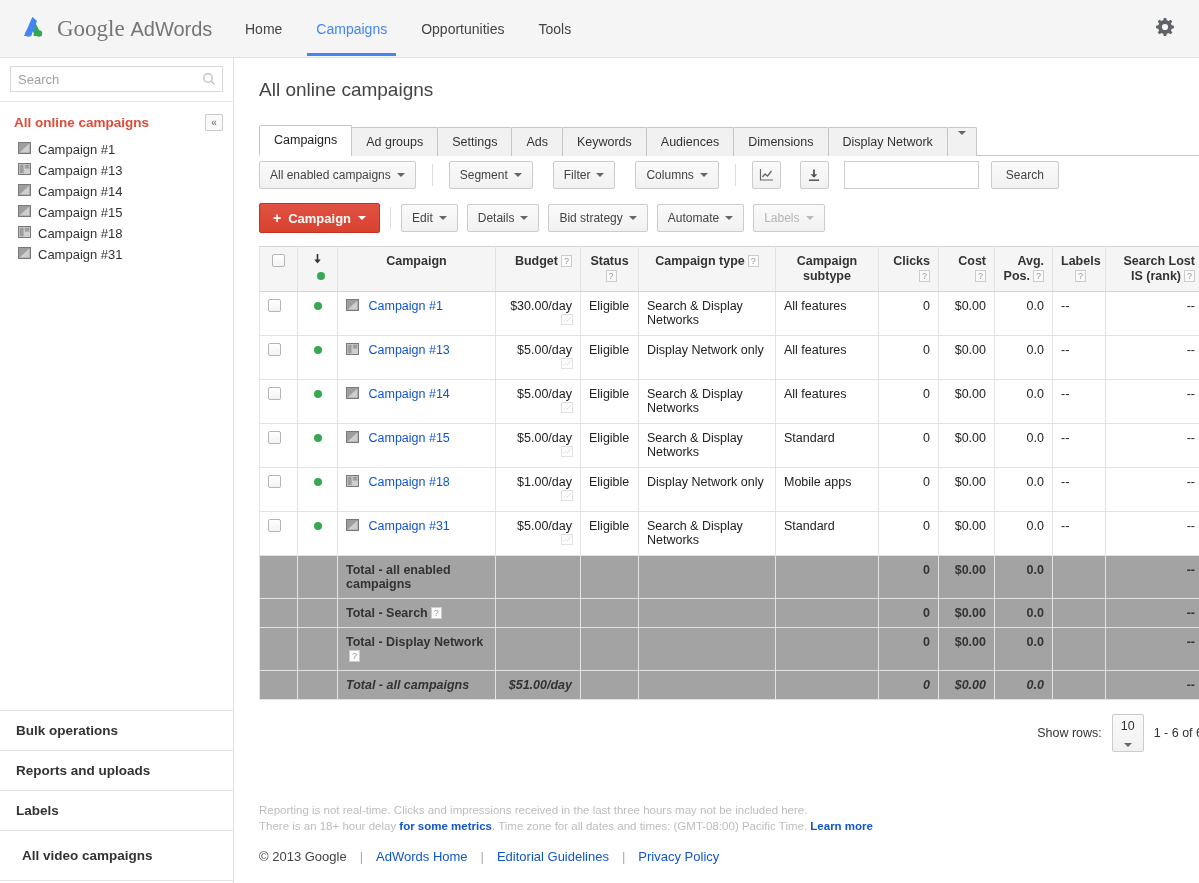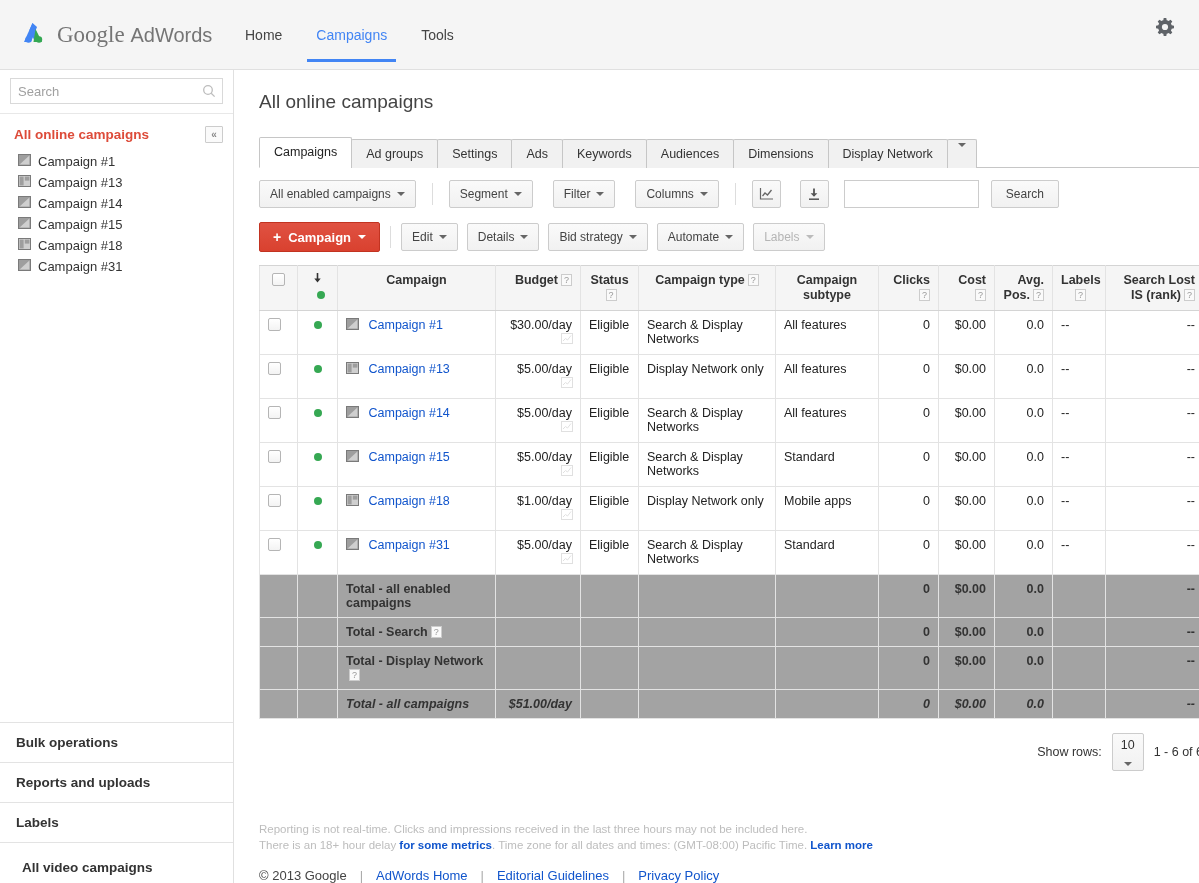--- a/index.html
+++ b/index.html
@@ -6,21 +6,21 @@
   html, body { margin:0; padding:0; }
   body {
     width:1199px; height:883px;
     font-family:"Liberation Sans", sans-serif;
     font-size:13px; color:#222; background:#fff;
     overflow:hidden;
   }
 
   
   #topbar {
-    height:70px; background:#f5f5f5; border-bottom:1px solid #e0e0e0;
+    height:58px; background:#f5f5f5; border-bottom:1px solid #e0e0e0;
     display:flex; align-items:center; position:relative;
   }
   #logo-wrap { display:flex; align-items:center; padding-left:20px; width:210px; }
   #logo-mark { width:30px; height:30px; position:relative; margin-right:7px; }
   #brand { font-family:"Liberation Serif", serif; font-size:23px; color:#757575; letter-spacing:0px; white-space:nowrap; }
   #brand .aw { font-family:"Liberation Sans", sans-serif; font-size:20px; }
   #topnav { display:flex; align-items:stretch; height:55px; margin-left:18px; }
   .topnav-item {
     display:flex; align-items:center; padding:0 17px; font-size:14px;
     color:#444; cursor:pointer; position:relative; height:55px;
@@ -90,21 +90,21 @@
   #tabs { display:flex; align-items:flex-end; margin-top:22px; border-bottom:1px solid #c6c6c6; padding-right:0; margin-right:0; }
   .tab {
     border:1px solid #c6c6c6; border-bottom:none; background:#f1f1f1;
     padding:7px 14px 7px 14px; font-size:12.5px; color:#333; cursor:pointer;
     margin-right:-1px; border-radius:2px 2px 0 0; position:relative; top:1px;
   }
   .tab.active { background:#fff; color:#222; top:1px; padding-bottom:8px; border-bottom:1px solid #fff; }
   #tab-more { padding:7px 10px; }
 
   
-  #toolbar1 { display:flex; align-items:center; gap:6px; margin-top:12px; }
+  #toolbar1 { display:flex; align-items:center; gap:6px; margin-top:5px; }
   .btn {
     border:1px solid #ccc; background:linear-gradient(#fafafa,#f1f1f1);
     border-radius:2px; padding:6px 10px; font-size:12px; color:#444;
     cursor:pointer; display:flex; align-items:center; gap:6px; white-space:nowrap;
     height:28px;
   }
   .btn.disabled { color:#b5b5b5; }
   .caret { width:0;height:0;border-left:4px solid transparent;border-right:4px solid transparent;border-top:4px solid #666; }
   .btn.disabled .caret { border-top-color:#bbb; }
   .sep { width:1px; height:22px; background:#ddd; margin:0 10px; }
@@ -184,20 +184,21 @@
         <path d="M15.5 9 L22 22 L13.5 22 Z" fill="#34a853"></path>
         <circle cx="8.5" cy="19.5" r="3.2" fill="#4285f4"></circle>
         <circle cx="19" cy="19.5" r="3.2" fill="#34a853"></circle>
       </svg>
     </span>
     <span id="brand"><span>Google</span> <span class="aw">AdWords</span></span>
   </div>
   <nav id="topnav">
     <div class="topnav-item">Home</div>
     <div class="topnav-item active">Campaigns</div>
+    <div class="topnav-item">Opportunities</div>
     <div class="topnav-item">Tools</div>
   </nav>
   <div id="gear-btn">
     <svg width="22" height="22" viewBox="0 0 22 22">
       <path fill="#5f6368" d="M19 12.3v-2.6l-2.3-.4a6 6 0 0 0-.8-1.9l1.4-1.9-1.8-1.8-1.9 1.4a6 6 0 0 0-1.9-.8L11.3 2H8.7l-.4 2.3c-.7.2-1.3.5-1.9.8L4.5 3.7 2.7 5.5l1.4 1.9c-.3.6-.6 1.2-.8 1.9L1 9.7v2.6l2.3.4c.2.7.5 1.3.8 1.9l-1.4 1.9 1.8 1.8 1.9-1.4c.6.3 1.2.6 1.9.8l.4 2.3h2.6l.4-2.3c.7-.2 1.3-.5 1.9-.8l1.9 1.4 1.8-1.8-1.4-1.9c.3-.6.6-1.2.8-1.9l2.3-.4z"></path>
       <circle cx="10" cy="11" r="3.1" fill="#f5f5f5"></circle>
     </svg>
   </div>
 </div>
 

